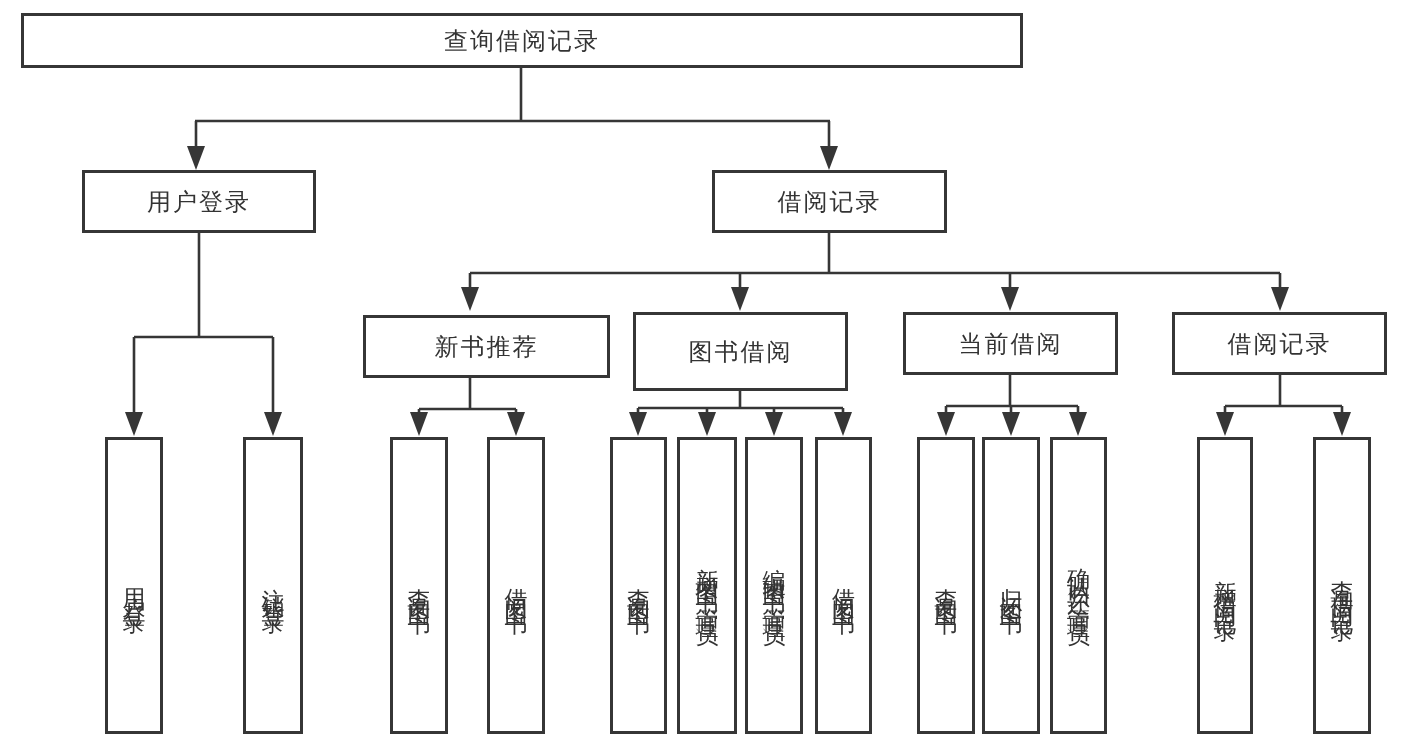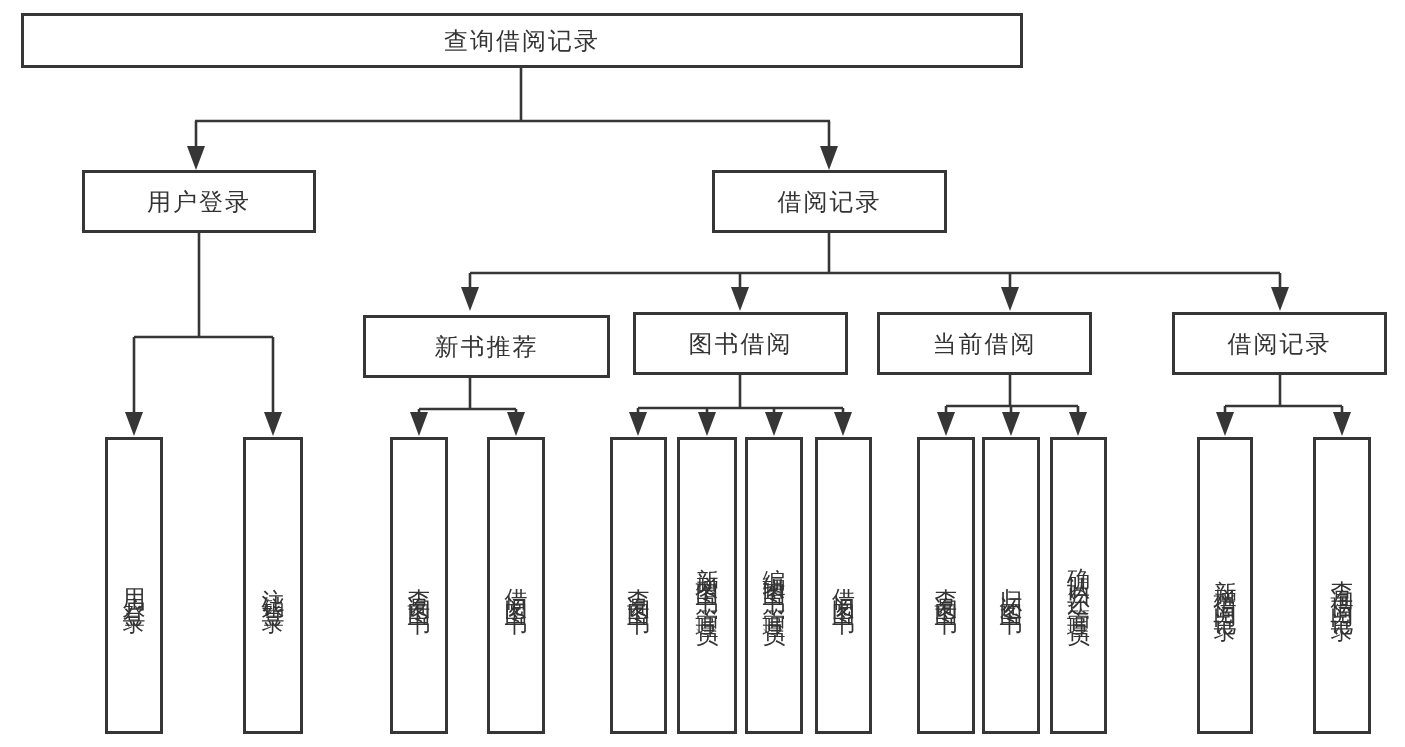--- a/index.html
+++ b/index.html
@@ -98,24 +98,24 @@
   <div class="node h" style="left:82px;top:170px;width:234px;height:63px">
     <span>用户登录</span>
   </div>
   <div class="node h" style="left:712px;top:170px;width:235px;height:63px">
     <span>借阅记录</span>
   </div>
 
   <div class="node h" style="left:363px;top:315px;width:247px;height:63px">
     <span>新书推荐</span>
   </div>
-  <div class="node h" style="left:633px;top:312px;width:215px;height:63px">
+  <div class="node h" style="left:633px;top:312px;width:215px;height:79px">
     <span>图书借阅</span>
   </div>
-  <div class="node h" style="left:877px;top:312px;width:215px;height:63px">
+  <div class="node h" style="left:903px;top:312px;width:215px;height:63px">
     <span>当前借阅</span>
   </div>
   <div class="node h" style="left:1172px;top:312px;width:215px;height:63px">
     <span>借阅记录</span>
   </div>
 
   <div class="node v" style="left:105px;top:437px;width:58px;height:297px">
     <span>用户登录</span>
   </div>
   <div class="node v" style="left:243px;top:437px;width:60px;height:297px">

